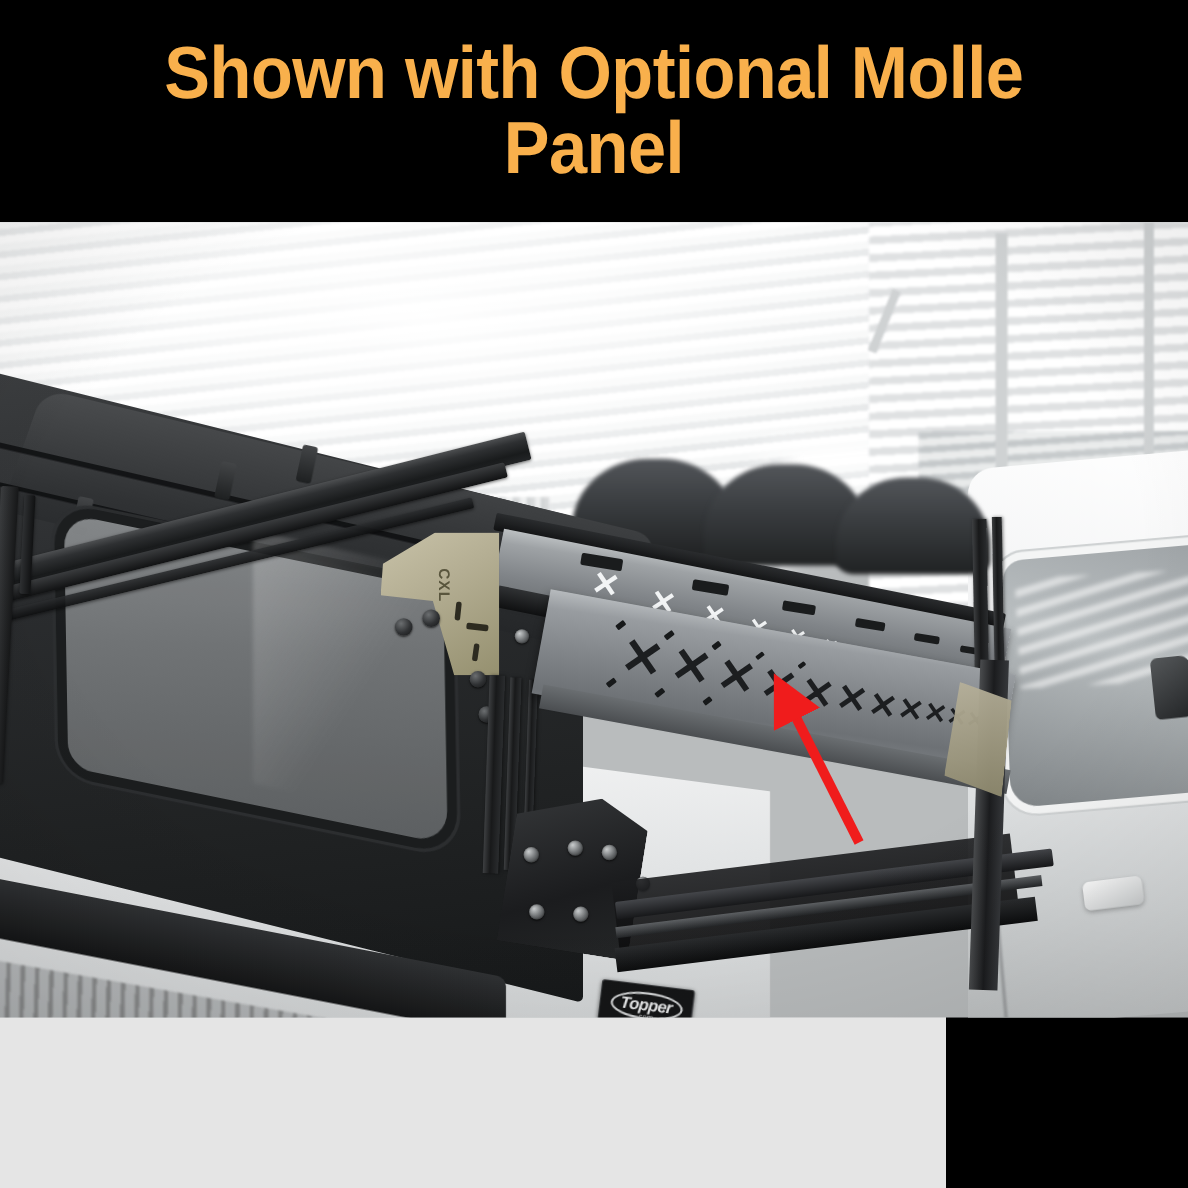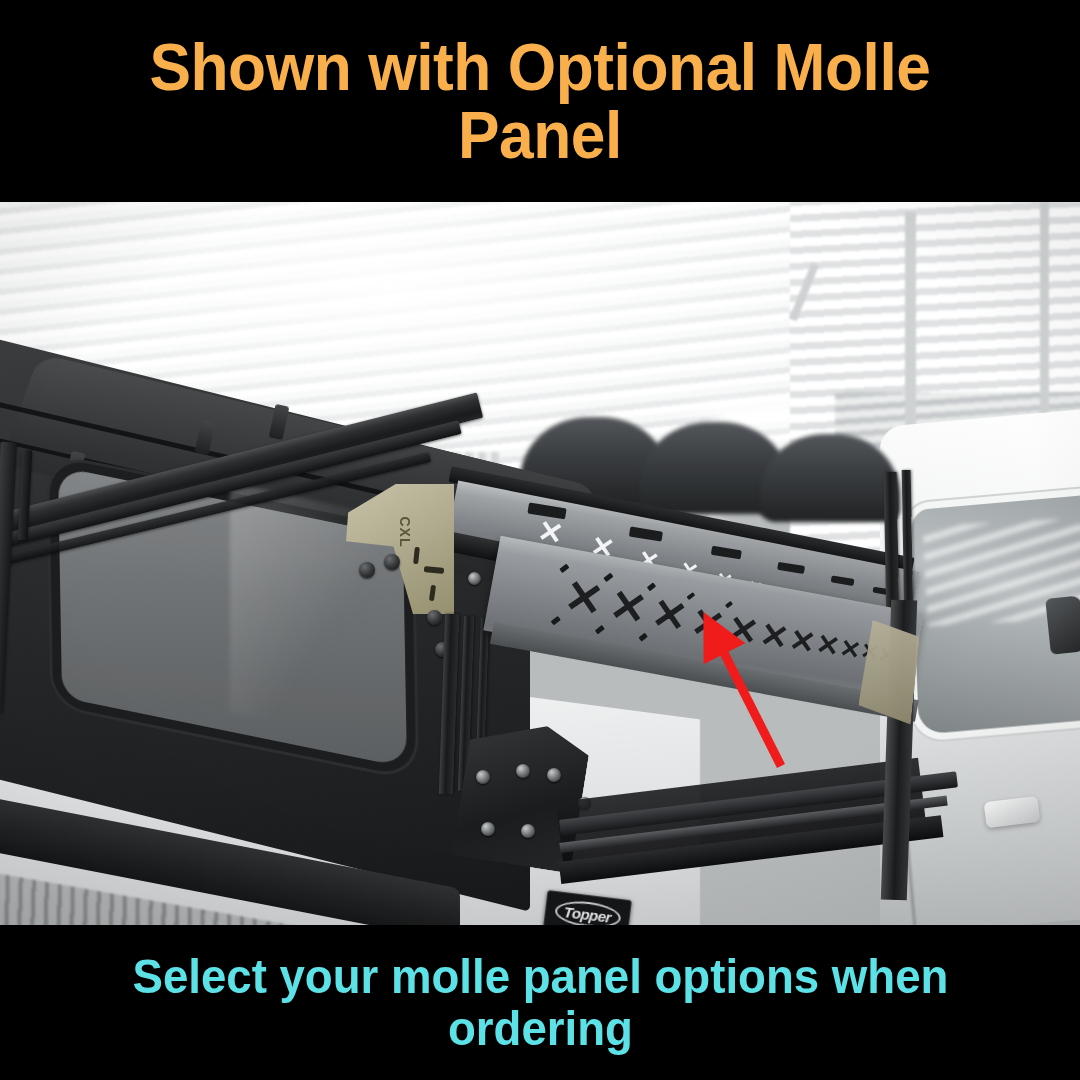--- a/index.html
+++ b/index.html
@@ -680,18 +680,14 @@
     <svg width="1080" height="1080" style="position:absolute;left:0;top:0;">
       <defs>
         <marker id="arrowhead" markerWidth="5.2" markerHeight="5.2" refX="2.1" refY="2.6" orient="auto">
           <polygon points="0,0 5.2,2.6 0,5.2" fill="#F01C1C"></polygon>
         </marker>
       </defs>
       <line x1="781" y1="766" x2="716" y2="637" stroke="#F01C1C" stroke-width="9" stroke-linecap="butt" marker-end="url(#arrowhead)"></line>
     </svg>
   </div>
 
-  <div id="bottom-banner">
-    <div id="bottom-banner-text">Select your molle panel options when
-ordering</div>
-  </div>
 
 </div>
 
 </body></html>

